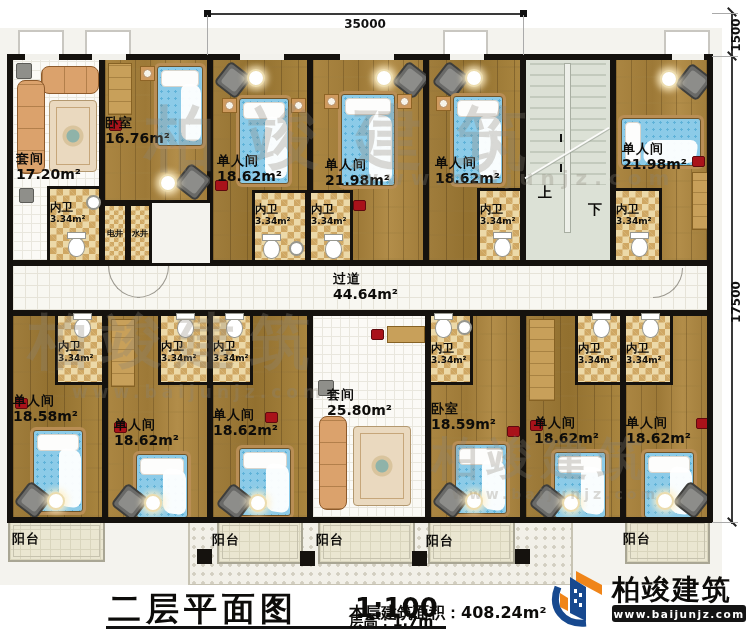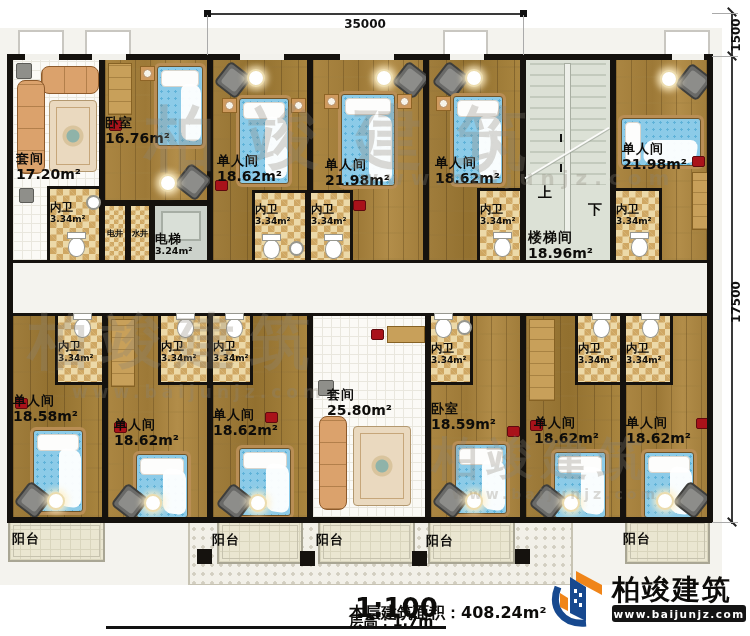--- a/index.html
+++ b/index.html
@@ -232,24 +232,20 @@
   </div>
 
   <div class="room stairF" style="left:523px;top:57px;width:90px;height:206px;">
     <div class="treads"></div>
     <div class="rail"></div>
     <div class="sline"></div>
     <div class="stick" style="left:34px;top:74px;"></div>
       <div class="stick" style="left:34px;top:104px;"></div>
     <div class="updown" style="left:12px;top:124px;"><span>上</span></div>
     <div class="updown" style="left:62px;top:141px;"><span>下</span></div>
-    <div class="lbl big" style="left:2px;top:170px;width:80px;">
-      <span class="nm">楼梯间</span>
-        <span class="ar">18.96m²</span>
-    </div>
   </div>
 
   <div class="room wood" style="left:613px;top:57px;width:97px;height:206px;">
     <div class="chair" style="left:64px;top:8px;"></div>
     <div class="plight" style="left:44px;top:10px;"></div>
     <div class="bedset" style="left:5px;top:58px;">
       <div class="bed h" style="width:78px;height:46px;"></div>
     </div>
     <div class="closet" style="left:76px;top:112px;width:14px;height:56px;"></div>
     <div class="rdot" style="left:76px;top:96px;"></div>
@@ -266,26 +262,20 @@
     </div>
     <div class="toilet" style="left:18px;top:48px;"></div>
     <div class="sink" style="left:36px;top:6px;"></div>
   </div>
   <div class="sub check sm8" style="left:102px;top:203px;width:26px;height:60px;">
     <div class="shaftTxt">电井</div>
   </div>
   <div class="sub check sm8" style="left:128px;top:203px;width:24px;height:60px;">
     <div class="shaftTxt">水井</div>
   </div>
-  <div class="sub lift" style="left:152px;top:203px;width:58px;height:60px;">
-    <div class="lbl" style="left:0;right:0;top:26px;">
-      <span class="nm" style="font-size:12.5px;">电梯</span>
-        <span class="ar" style="font-size:9.5px;">3.24m²</span>
-    </div>
-  </div>
   <div class="sub check" style="left:252px;top:190px;width:56px;height:73px;">
     <div class="lbl sm" style="left:0;right:0;top:10px;">
       <span class="nm">内卫</span>
         <span class="ar">3.34m²</span>
     </div>
     <div class="toilet" style="left:8px;top:46px;"></div>
     <div class="sink" style="left:34px;top:48px;"></div>
   </div>
   <div class="sub check" style="left:308px;top:190px;width:45px;height:73px;">
     <div class="lbl sm" style="left:0;right:0;top:10px;">
@@ -302,20 +292,29 @@
     <div class="toilet" style="left:14px;top:46px;"></div>
   </div>
   <div class="sub check" style="left:613px;top:188px;width:49px;height:75px;">
     <div class="lbl sm" style="left:0;right:0;top:12px;">
       <span class="nm">内卫</span>
         <span class="ar">3.34m²</span>
     </div>
     <div class="toilet" style="left:15px;top:46px;"></div>
   </div>
 
+  <div class="room tileC" style="left:10px;top:263px;width:700px;height:50px;">
+    <div class="arc" style="left:95px;top:0;width:32px;height:32px;border-radius:0 0 0 100%;border-top:none;border-right:none;"></div>
+    <div class="arc" style="left:124px;top:0;width:32px;height:32px;border-radius:0 0 100% 0;border-top:none;border-left:none;"></div>
+    <div class="arc" style="left:640px;top:2px;width:30px;height:30px;border-radius:0 0 100% 0;border-top:none;border-left:none;"></div>
+    <div class="lbl" style="left:320px;top:6px;width:90px;">
+      <span class="nm">过道</span>
+        <span class="ar">44.64m²</span>
+    </div>
+  </div>
 
   <div class="room wood2" style="left:10px;top:313px;width:95px;height:207px;">
     <div class="rdot" style="left:2px;top:82px;"></div>
     <div class="lbl" style="left:0px;top:78px;width:92px;">
       <span class="nm">单人间</span>
         <span class="ar">18.58m²</span>
     </div>
     <div class="bedset" style="left:20px;top:114px;">
       <div class="bed" style="width:48px;height:80px;"></div>
     </div>
@@ -473,20 +472,21 @@
   <div class="vdim" style="left:706px;top:295px;width:60px;">17500</div>
 
   <div class="wm" style="left:145px;top:92px;font-size:70px;letter-spacing:34px;">柏竣建筑</div>
   <div class="wm" style="left:360px;top:166px;font-size:20px;letter-spacing:7px;">www.baijunjz.com</div>
   <div class="wm" style="left:28px;top:302px;font-size:60px;letter-spacing:14px;">柏竣建筑</div>
   <div class="wm" style="left:72px;top:382px;font-size:17px;letter-spacing:5px;">www.baijunjz.com</div>
   <div class="wm" style="left:432px;top:428px;font-size:46px;letter-spacing:9px;">柏竣建筑</div>
   <div class="wm" style="left:452px;top:486px;font-size:14px;letter-spacing:4px;">www.baijunjz.com</div>
 
   <div class="footer">
+    <div class="ftitle">二层平面图</div>
     <div class="fscale">1:100</div>
     <div class="fline"></div>
     <div class="fmeta1">
       <span>本层建筑面积：</span><span>408.24m²</span>
     </div>
     <div class="fmeta2">
       <span>层高：</span><span>1.7m</span>
     </div>
     <svg class="abs" style="left:548px;top:-22px;" width="60" height="66" viewBox="0 0 60 66">
       <path d="M10 24 C 2 44, 14 62, 38 60" stroke="#17498f" stroke-width="7" fill="none"></path>

